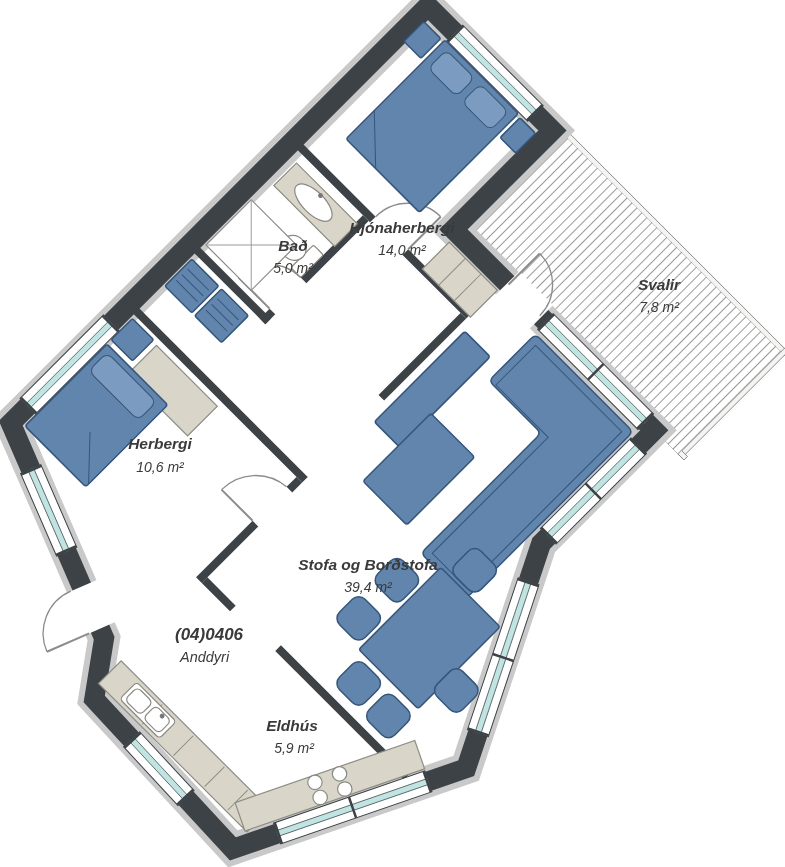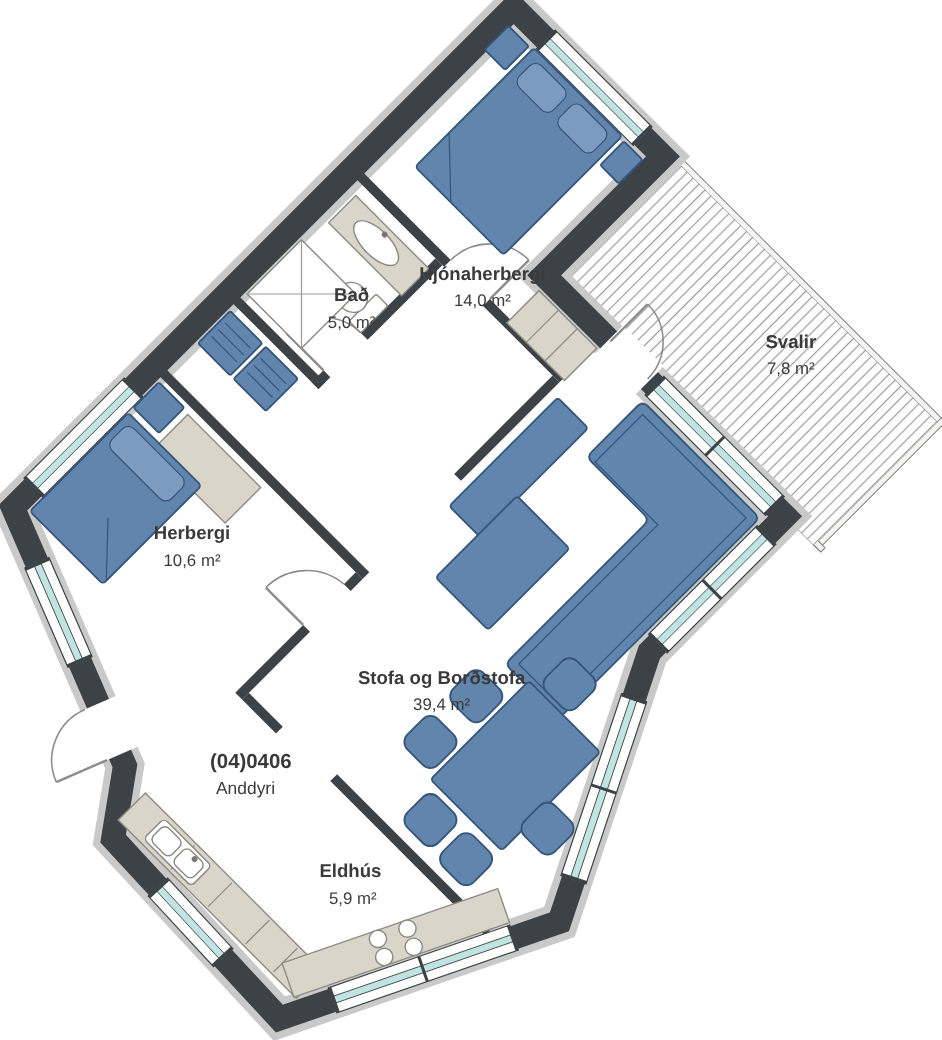--- a/index.html
+++ b/index.html
@@ -1,17 +1,17 @@
 <!DOCTYPE html>
 <html style="--wall: #3d4246; --wall_light: #c9c9c9; --furniture: #6185ad; --furniture_border: #35567a; --counter: #d9d5c9; --counter_border: #8d8d85; --glass: #c0e4e1; --label: #3a3a3a; --arc: #8c8c8c;"><head>
 <meta charset="utf-8">
 <style>
   html,body{margin:0;padding:0;background:#fff;}
   #stage{position:relative;width:785px;height:867px;background:#fff;overflow:hidden;
-         font-family:"Liberation Sans",sans-serif;}
+         font-family:"Liberation Sans",sans-serif;font-style:italic;}
   svg{display:block;}
   .wall-under{fill:#ffffff;stroke:var(--wall_light);stroke-width:32;stroke-linejoin:miter;}
   .wall-main{fill:none;stroke:var(--wall);stroke-width:20;stroke-linejoin:miter;}
   .iw{fill:var(--wall);}
   .gap{fill:#ffffff;}
   .rail{fill:#f4f4f2;stroke:#777;stroke-width:.8;}
   .win-base{fill:#ffffff;stroke:var(--wall);stroke-width:1;}
   .win-glass{fill:var(--glass);stroke:var(--wall);stroke-width:.7;}
   .win-post{fill:var(--wall);}
   .arc{fill:none;stroke:var(--arc);stroke-width:1.3;}

